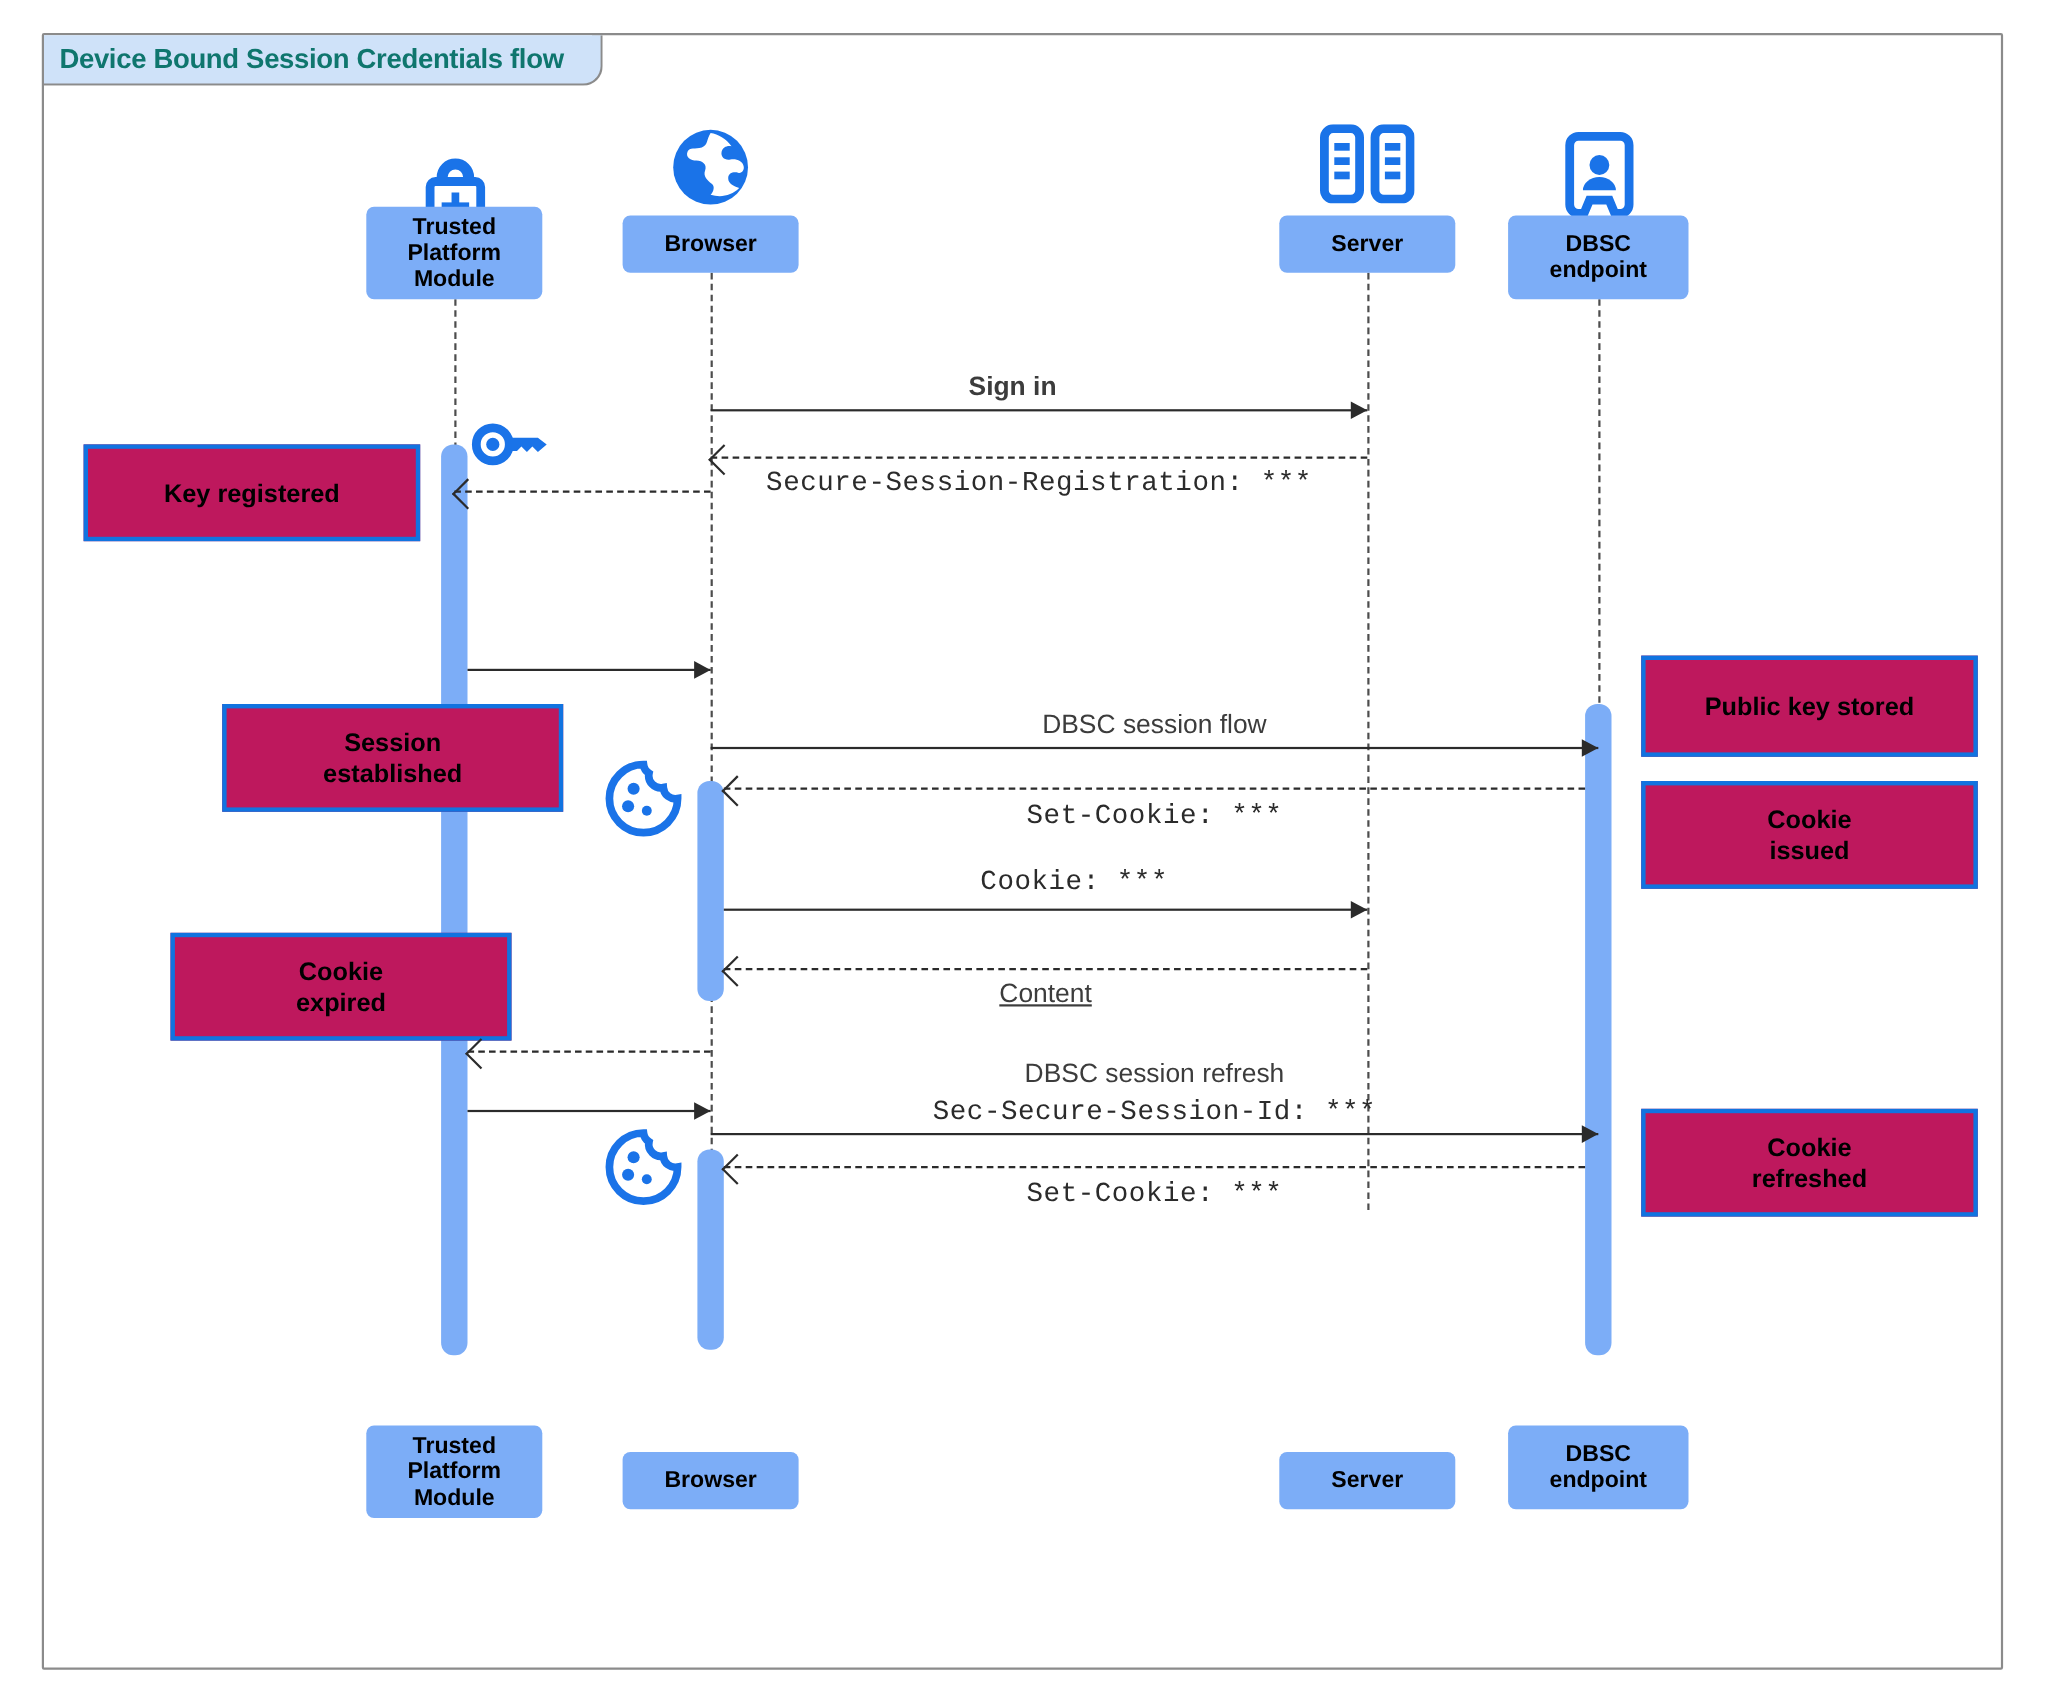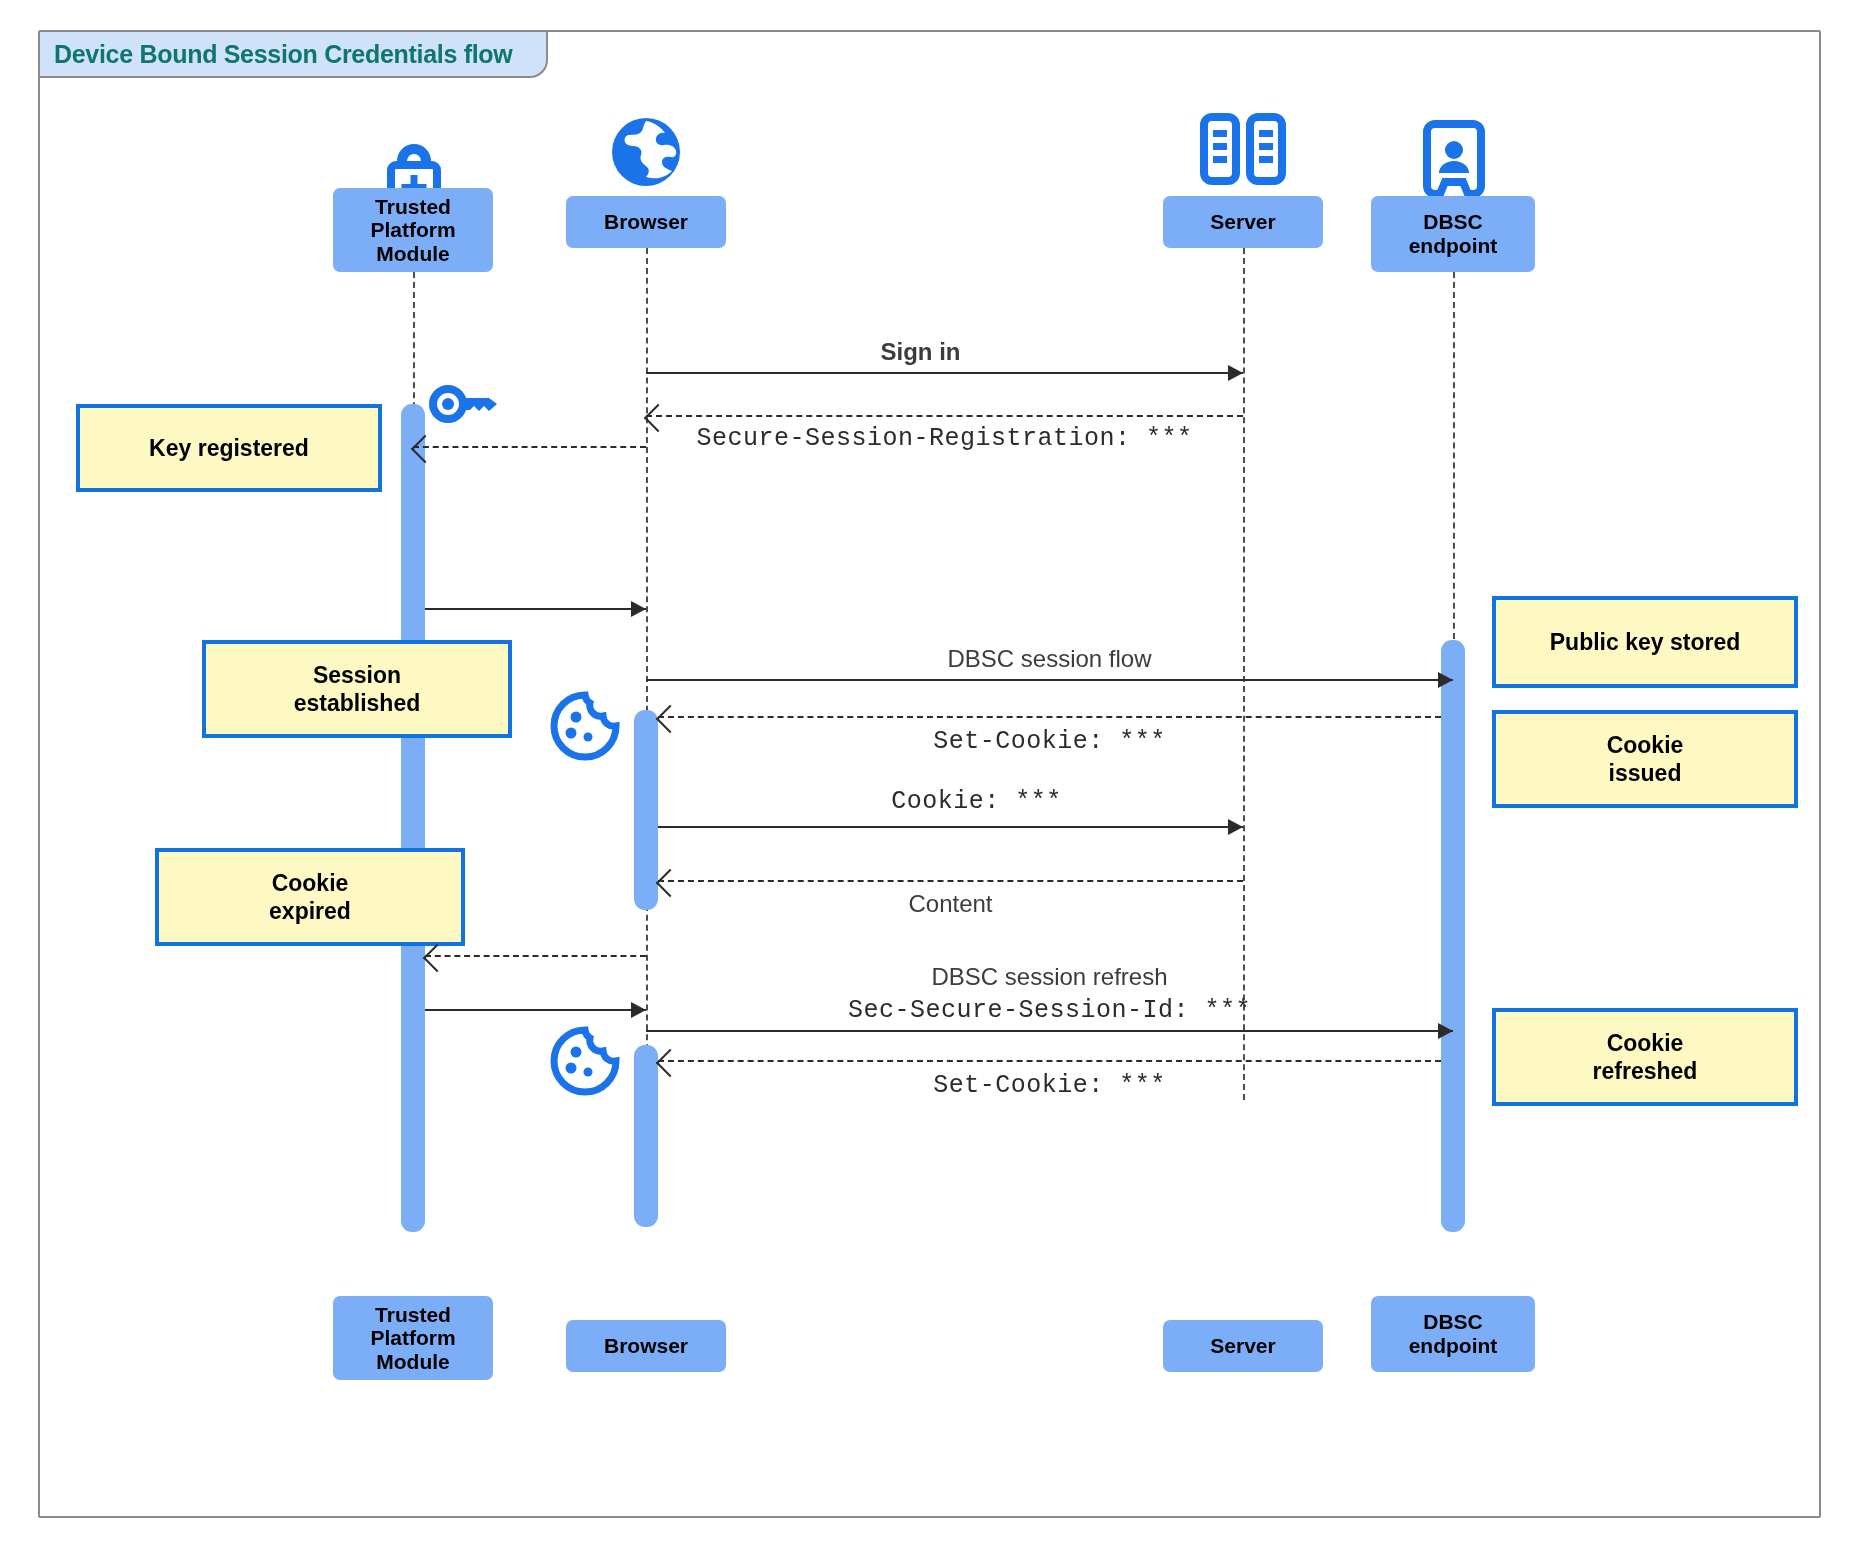--- a/index.html
+++ b/index.html
@@ -22,21 +22,21 @@
   
   .plabel{position:absolute;background:#7cadf7;border-radius:7px;color:#000;
           font-size:21px;font-weight:bold;text-align:center;display:flex;
           align-items:center;justify-content:center;line-height:1.12;
           font-family:"Liberation Sans",sans-serif;white-space:pre-line;}
 
   
   .act{position:absolute;background:#7cadf7;border-radius:11px;}
 
   
-  .note{position:absolute;background:#fef9c3;border:4px solid #1173e0;box-sizing:border-box;
+  .note{position:absolute;background:#be185d;border:4px solid #1173e0;box-sizing:border-box;
         display:flex;align-items:center;justify-content:center;text-align:center;
         font-size:23px;font-weight:bold;color:#000;line-height:1.22;white-space:pre-line;
         font-family:"Liberation Sans",sans-serif;}
 
   
   .msgline{position:absolute;height:0;border-top:2px solid #2b2b2b;}
   .msgline.dashed{border-top:2px dashed #2b2b2b;}
   .arrowhead{position:absolute;width:0;height:0;}
   .ah-solid-r{border-top:8px solid transparent;border-bottom:8px solid transparent;border-left:15px solid #2b2b2b;}
   .ah-open-l{width:18px;height:18px;border-left:2px solid #2b2b2b;border-top:2px solid #2b2b2b;
@@ -176,21 +176,21 @@
     <span>Cookie
 issued</span>
   </div>
 
   <div class="mlabel mono" style="left:684px;top:787px;width:585px;">Cookie: ***</div>
   <div class="msgline" style="left:658px;top:826px;width:585px;"></div>
   <div class="arrowhead ah-solid-r" style="left:1228px;top:819px;"></div>
 
   <div class="msgline dashed" style="left:658px;top:880px;width:585px;"></div>
   <div class="arrowhead ah-open-l" style="left:660px;top:873px;"></div>
-  <div class="mlabel" style="left:658px;top:890px;width:585px;">Content</div>
+  <div class="mlabel" style="left:658px;top:890px;width:585px;text-decoration:underline;">Content</div>
 
   <div class="note" style="left:155px;top:848px;width:310px;height:98px;">
     <span>Cookie
 expired</span>
   </div>
 
   <div class="msgline dashed" style="left:425px;top:955px;width:221px;"></div>
   <div class="arrowhead ah-open-l" style="left:427px;top:948px;"></div>
 
   <div class="mlabel" style="left:646px;top:963px;width:807px;">DBSC session refresh</div>

